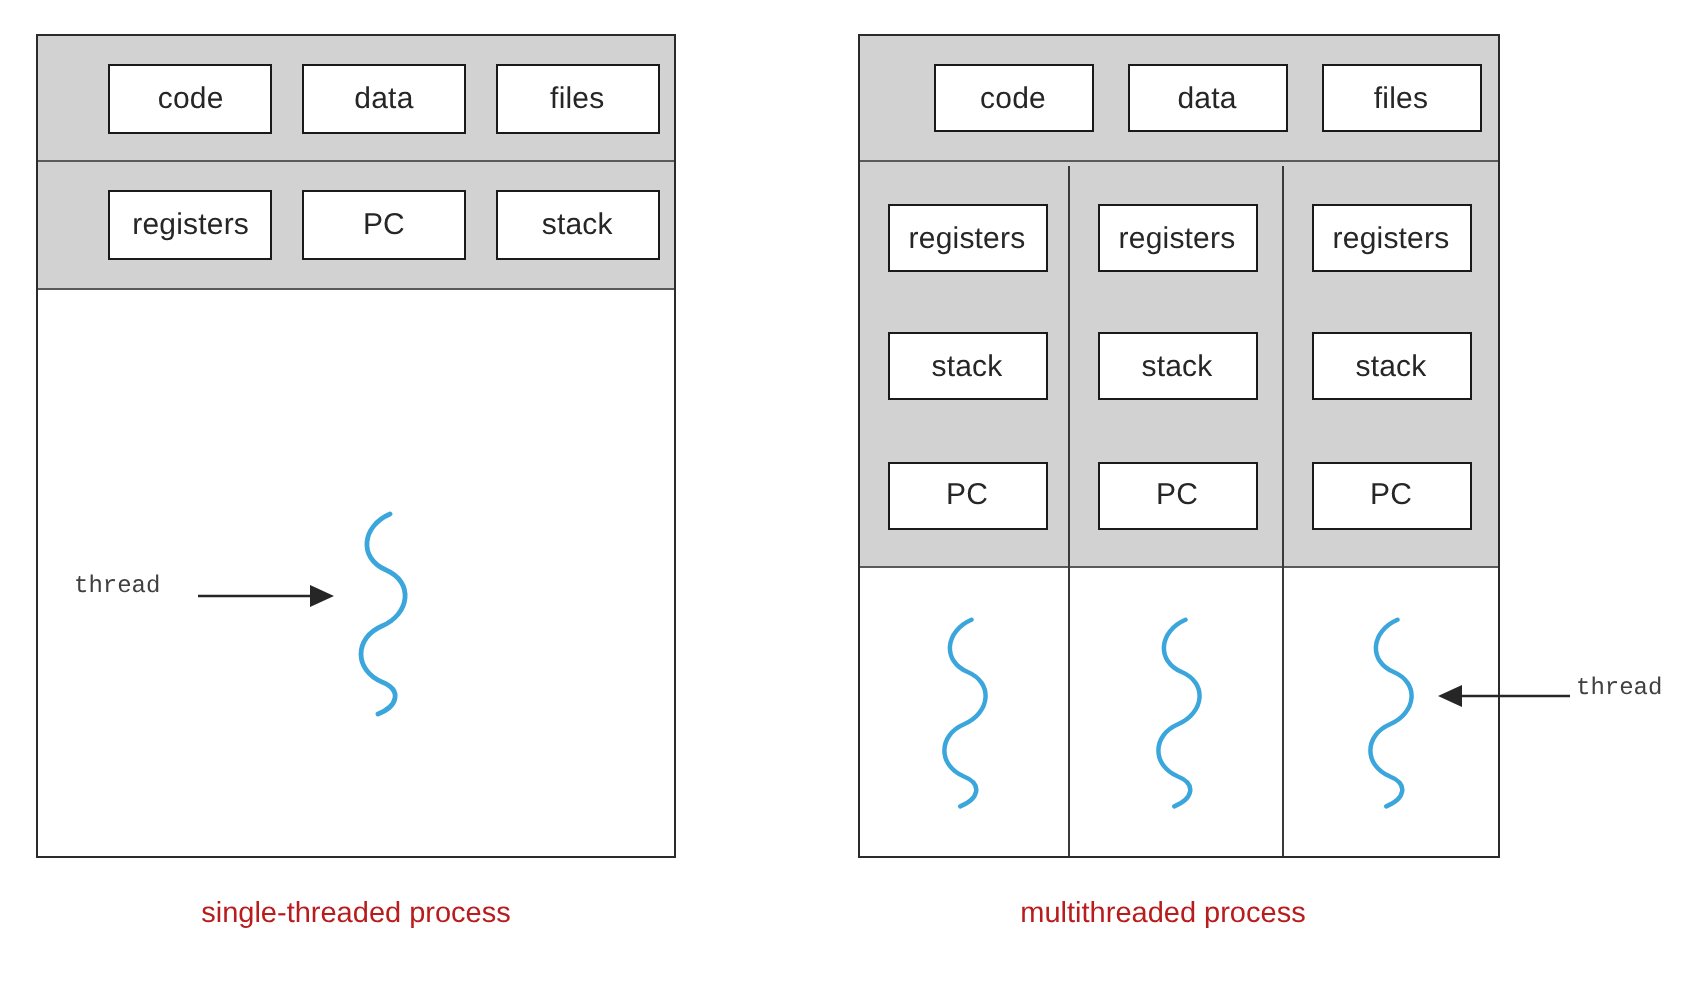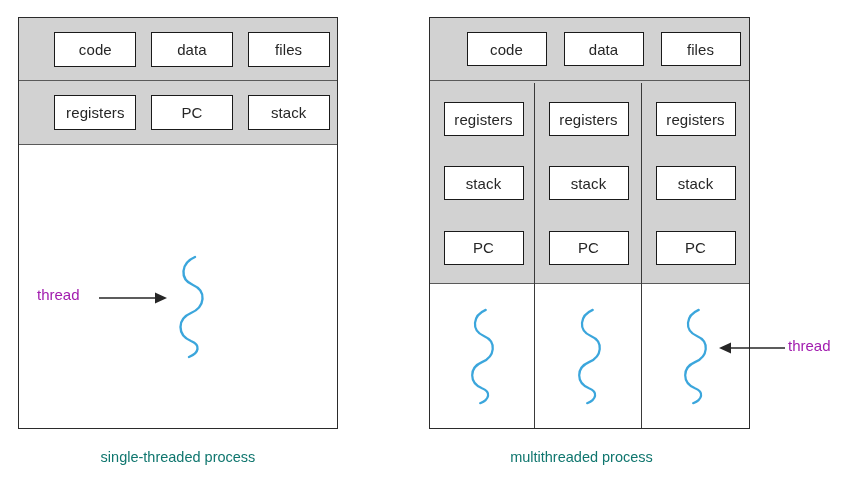--- a/index.html
+++ b/index.html
@@ -104,34 +104,35 @@
 
   
   .squiggle {
     position: absolute;
     pointer-events: none;
   }
 
   
   .annot-label {
     position: absolute;
-    font-size: 15px;
-    color: #a21caf;
+    font-size: 12px;
+    color: #404040;
     white-space: nowrap;
+    font-family: Liberation Mono, monospace;
   }
   .annot-svg {
     position: absolute;
     pointer-events: none;
   }
 
   
   .caption {
     position: absolute;
     font-size: 14.5px;
-    color: #0f766e;
+    color: #b91c1c;
     white-space: nowrap;
     text-align: center;
   }
   #caption-single { left: 18px; top: 449px; width: 320px; }
   #caption-multi  { left: 421px; top: 449px; width: 321px; }
 </style>
 </head>
 <body>
 
 <div class="process-panel" id="single-panel">

